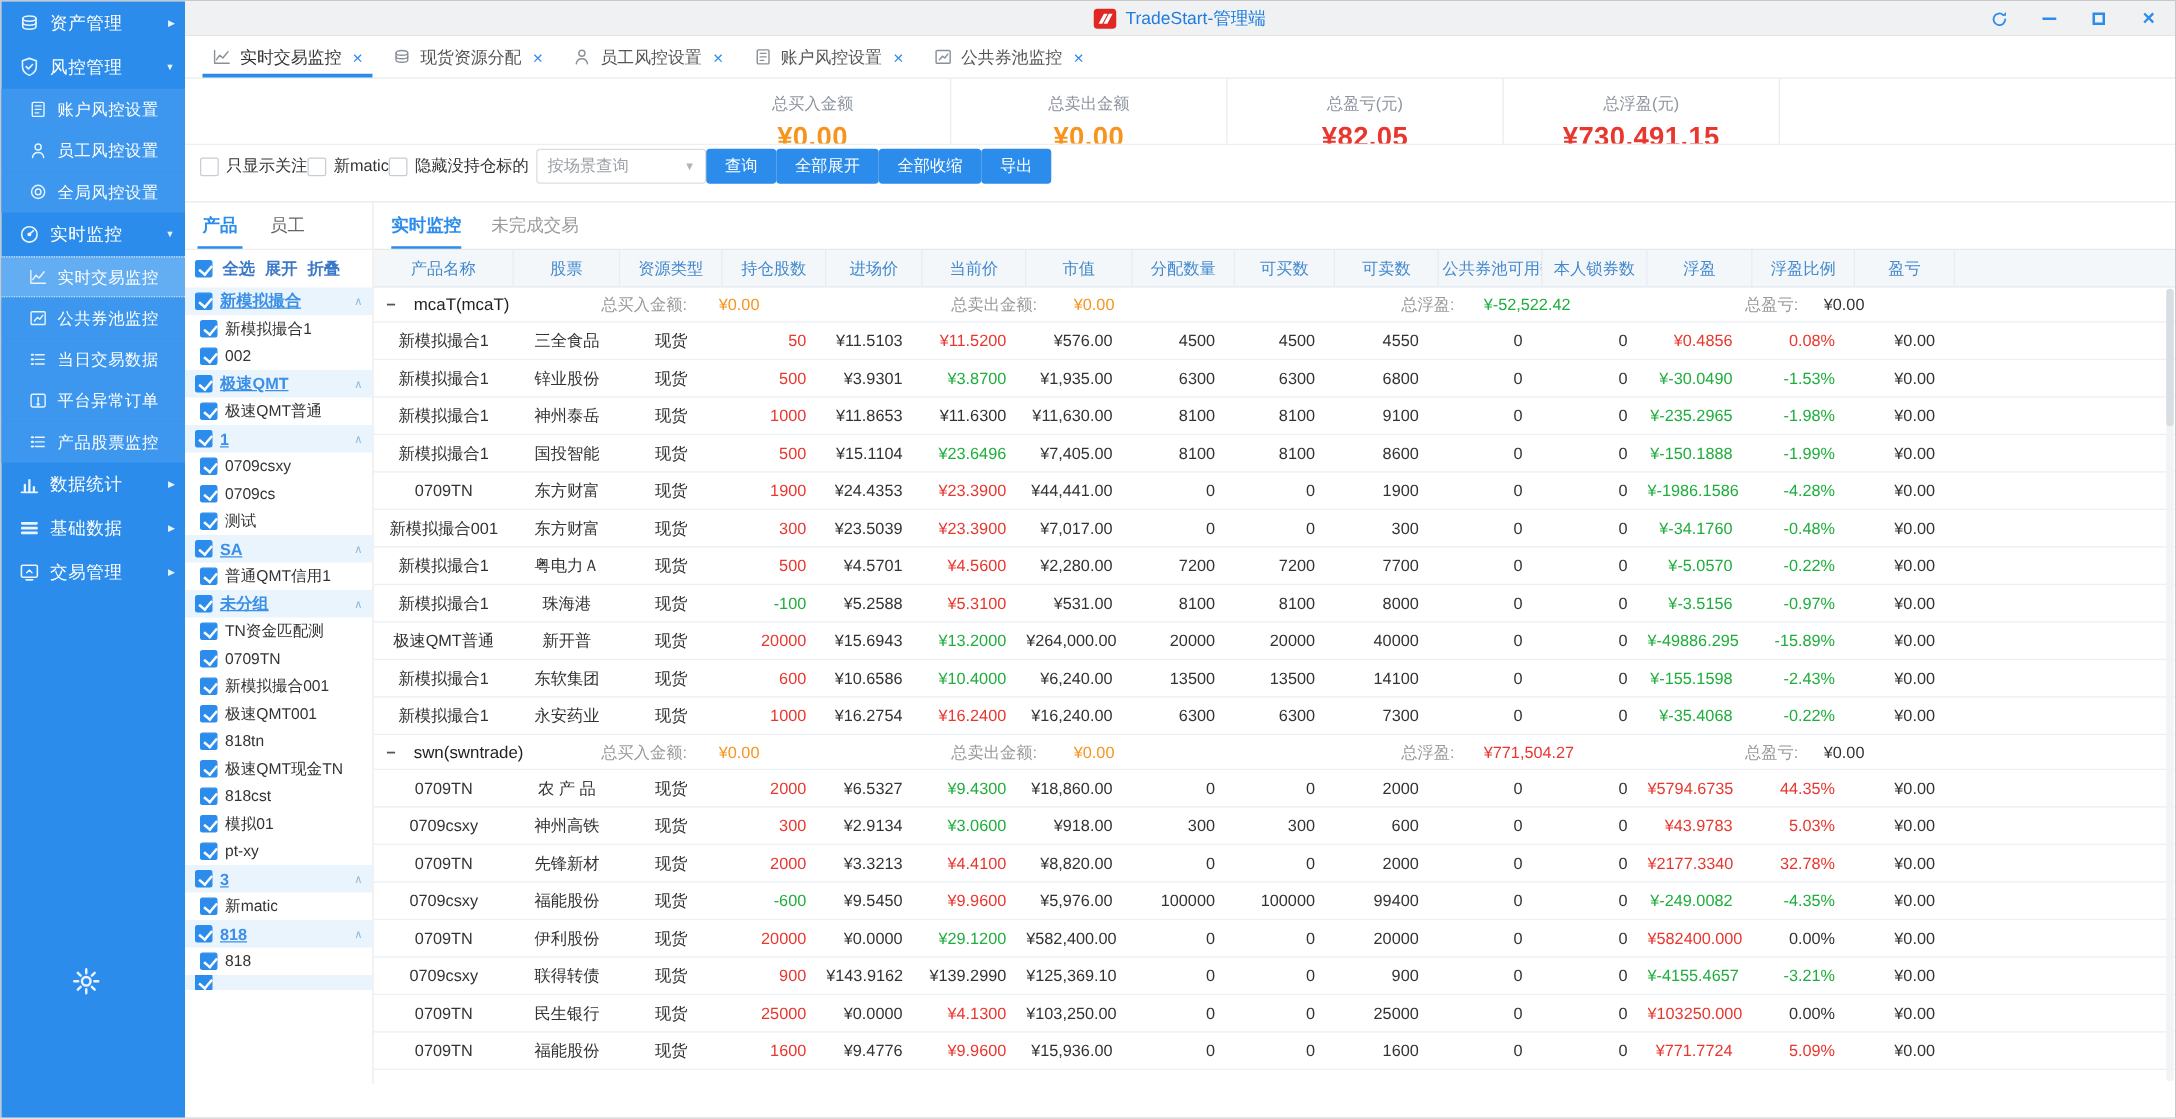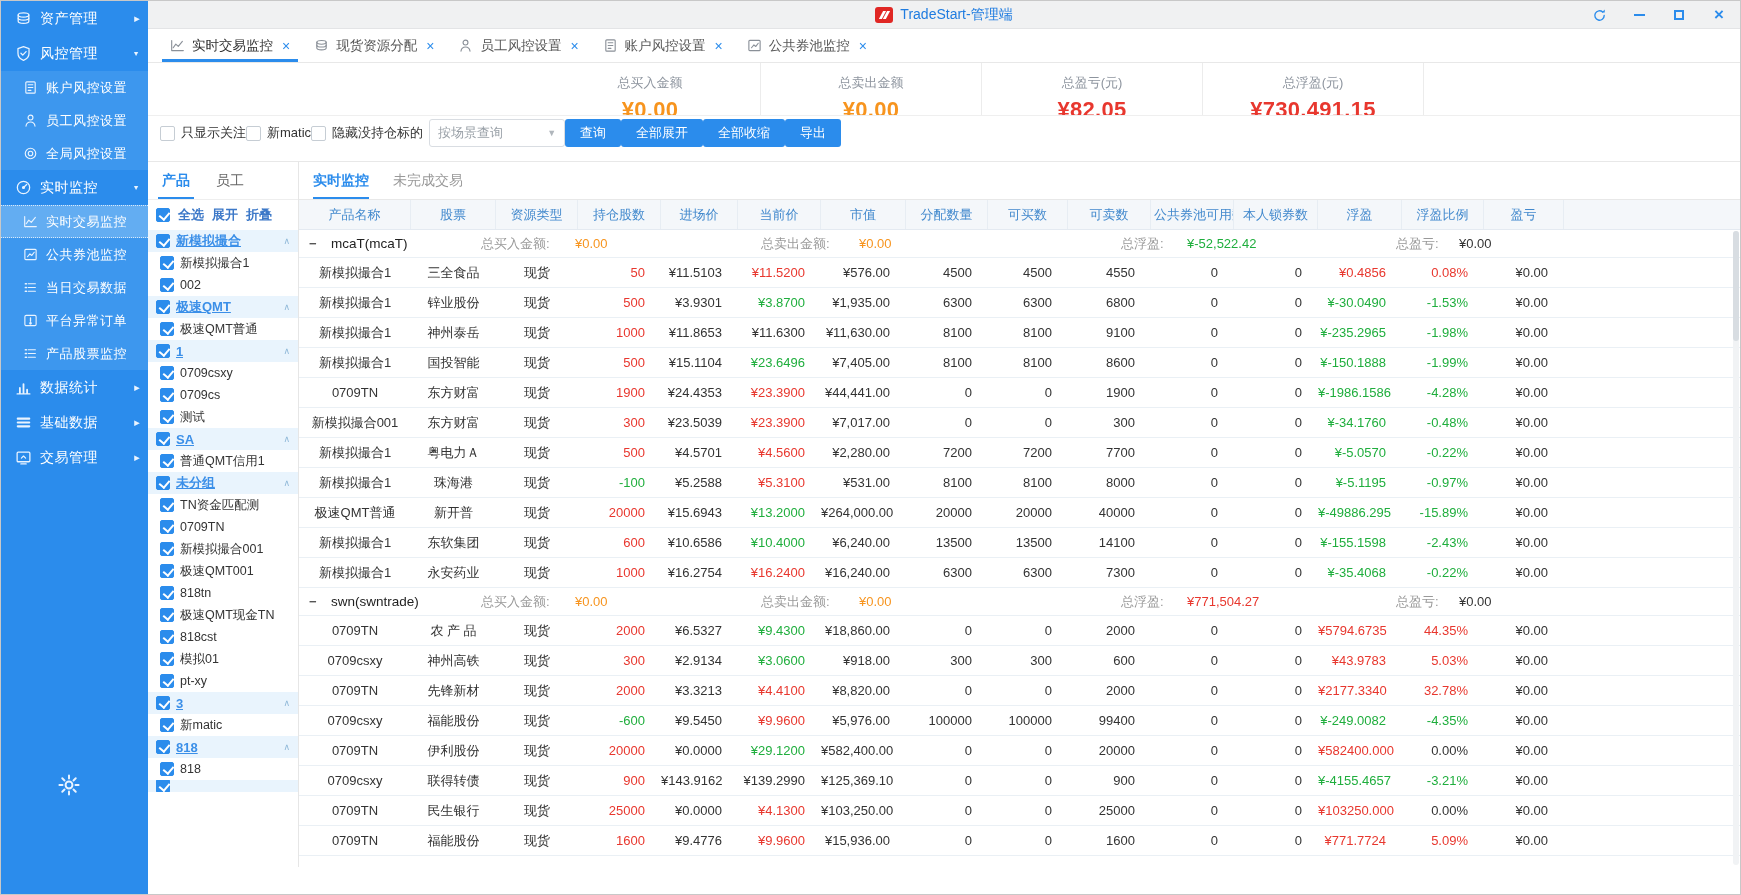--- a/index.html
+++ b/index.html
@@ -632,21 +632,21 @@
           <div class="td c " style="width: 82px;">现货</div>
           <div class="td r fg-green" style="width: 83px;">-100</div>
           <div class="td r " style="width: 77px;">¥5.2588</div>
           <div class="td r fg-red" style="width: 83px;">¥5.3100</div>
           <div class="td r " style="width: 85px;">¥531.00</div>
           <div class="td r " style="width: 82px;">8100</div>
           <div class="td r " style="width: 80px;">8100</div>
           <div class="td r " style="width: 83px;">8000</div>
           <div class="td r " style="width: 83px;">0</div>
           <div class="td r " style="width: 84px;">0</div>
-          <div class="td r fg-green" style="width: 84px;">¥-5.1195</div>
+          <div class="td r fg-green" style="width: 84px;">¥-3.5156</div>
           <div class="td r fg-green" style="width: 82px;">-0.97%</div>
           <div class="td r fg-black" style="width: 80px;">¥0.00</div>
         </div>
         <div class="trow">
           <div class="td c " style="width: 112px;">极速QMT普通</div>
           <div class="td c " style="width: 85px;">新开普</div>
           <div class="td c " style="width: 82px;">现货</div>
           <div class="td r fg-red" style="width: 83px;">20000</div>
           <div class="td r " style="width: 77px;">¥15.6943</div>
           <div class="td r fg-green" style="width: 83px;">¥13.2000</div>

